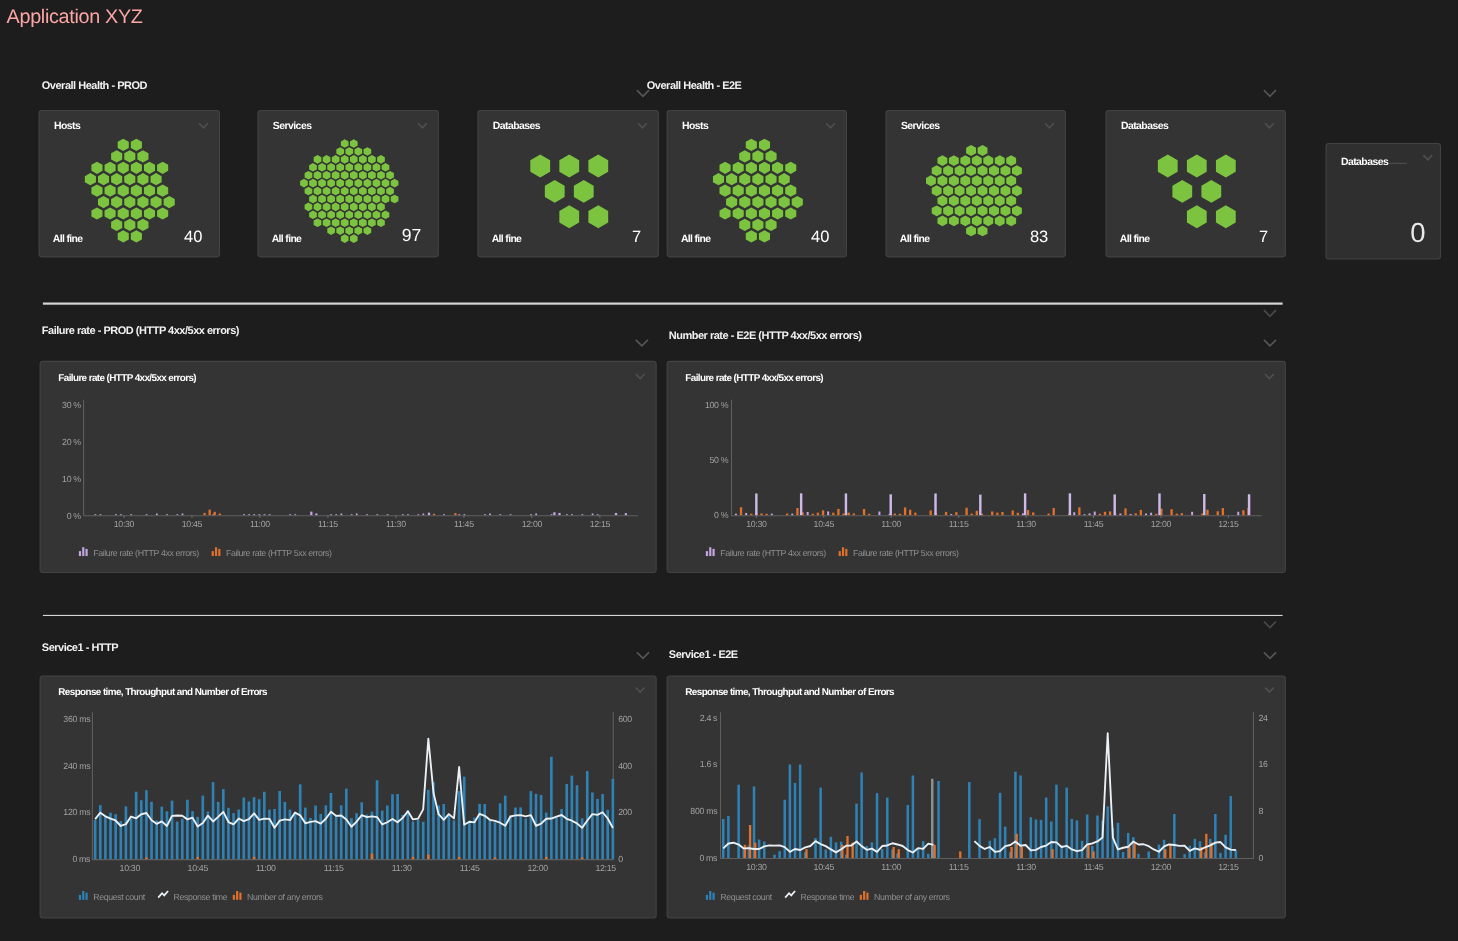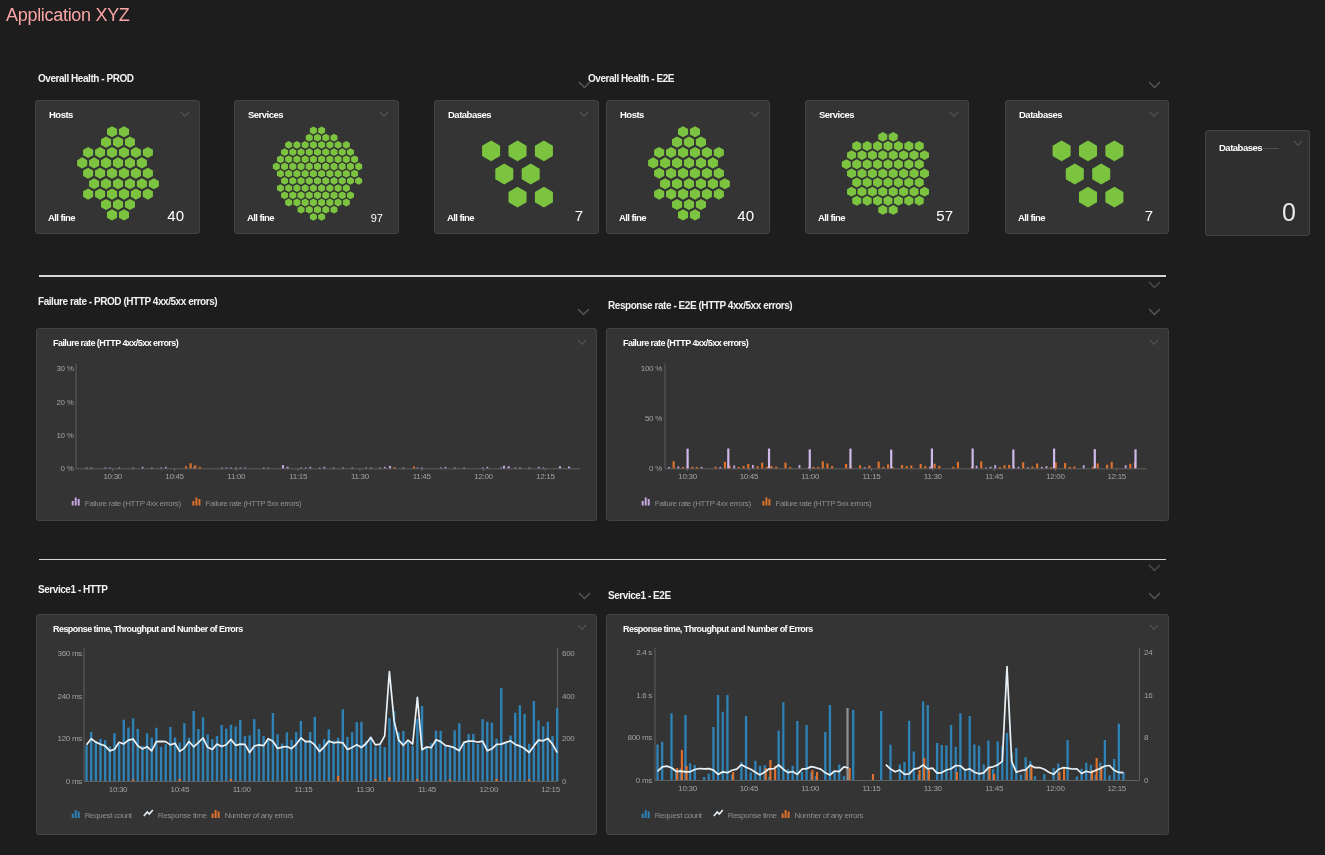--- a/index.html
+++ b/index.html
@@ -2,21 +2,21 @@
 <html><head><meta charset="utf-8"><style>
 html,body{margin:0;padding:0}
 body{width:1325px;height:855px;background:#1d1d1d;font-family:"Liberation Sans",sans-serif;position:relative;overflow:hidden}
 .sect{position:absolute;font-size:10px;font-weight:bold;color:#f2f2f2;letter-spacing:-0.45px}
 </style></head><body>
 
 <div style="position:absolute;left:6px;top:5px;font-size:18px;letter-spacing:-0.3px;color:#fca5a5">Application XYZ</div>
 <div class="sect" style="left:38px;top:73px">Overall Health - PROD</div>
 <div class="sect" style="left:588px;top:73px">Overall Health - E2E</div>
 <div class="sect" style="left:38px;top:296px">Failure rate - PROD (HTTP 4xx/5xx errors)</div>
-<div class="sect" style="left:608px;top:300px">Response rate - E2E (HTTP 4xx/5xx errors)</div>
+<div class="sect" style="left:608px;top:300px">Number rate - E2E (HTTP 4xx/5xx errors)</div>
 <div class="sect" style="left:38px;top:584px">Service1 - HTTP</div>
 <div class="sect" style="left:608px;top:590px">Service1 - E2E</div>
 <svg style="position:absolute;left:576.5px;top:79.8px;overflow:visible" width="15" height="10">
     <path d="M2,2 L7.5,7.5 L13.0,2" fill="none" stroke="#565656" stroke-width="1.5"></path>
   </svg>
 <svg style="position:absolute;left:1146.5px;top:79.8px;overflow:visible" width="15" height="10">
     <path d="M2,2 L7.5,7.5 L13.0,2" fill="none" stroke="#565656" stroke-width="1.5"></path>
   </svg>
 <svg style="position:absolute;left:576.0px;top:306.8px;overflow:visible" width="15" height="10">
     <path d="M2,2 L7.5,7.5 L13.0,2" fill="none" stroke="#565656" stroke-width="1.5"></path>
@@ -84,21 +84,21 @@
       <path d="M76.03,108.31 L81.08,111.08 L81.08,116.64 L76.03,119.41 L70.98,116.64 L70.98,111.08 Z"></path>
       <path d="M87.97,108.31 L93.02,111.08 L93.02,116.64 L87.97,119.41 L82.92,116.64 L82.92,111.08 Z"></path>
     </svg>
 <svg style="position:absolute;left:142.5px;top:8.9px;overflow:visible" width="12" height="8">
       <path d="M2,2 L6.0,6.2 L10.0,2" fill="none" stroke="#4f4f4f" stroke-width="1.5"></path>
     </svg>
 </div>
 <div style="position:absolute;left:234px;top:100px;width:165px;height:134px;background:#343434;border:1px solid #434343;border-radius:3px;box-sizing:border-box">
 <div style="position:absolute;left:13px;top:8px;font-size:9.5px;letter-spacing:-0.5px;font-weight:bold;color:#ffffff">Services</div>
 <div style="position:absolute;left:12px;bottom:10.5px;font-size:9.5px;letter-spacing:-0.6px;font-weight:bold;color:#ffffff">All fine</div>
-<div style="position:absolute;right:15px;bottom:9.5px;font-size:11px;color:#ffffff">97</div>
+<div style="position:absolute;right:15px;bottom:9.5px;font-size:16px;color:#ffffff">97</div>
 <svg style="position:absolute;left:0;top:0" width="163" height="132" fill="#7cc440">
       <path d="M78.38,25.60 L81.88,27.55 L81.88,31.45 L78.38,33.40 L74.88,31.45 L74.88,27.55 Z"></path>
       <path d="M86.62,25.60 L90.12,27.55 L90.12,31.45 L86.62,33.40 L83.12,31.45 L83.12,27.55 Z"></path>
       <path d="M74.26,32.80 L77.76,34.75 L77.76,38.65 L74.26,40.60 L70.76,38.65 L70.76,34.75 Z"></path>
       <path d="M82.50,32.80 L86.00,34.75 L86.00,38.65 L82.50,40.60 L79.00,38.65 L79.00,34.75 Z"></path>
       <path d="M90.74,32.80 L94.24,34.75 L94.24,38.65 L90.74,40.60 L87.24,38.65 L87.24,34.75 Z"></path>
       <path d="M98.98,32.80 L102.48,34.75 L102.48,38.65 L98.98,40.60 L95.48,38.65 L95.48,34.75 Z"></path>
       <path d="M53.66,40.00 L57.16,41.95 L57.16,45.85 L53.66,47.80 L50.16,45.85 L50.16,41.95 Z"></path>
       <path d="M61.90,40.00 L65.40,41.95 L65.40,45.85 L61.90,47.80 L58.40,45.85 L58.40,41.95 Z"></path>
       <path d="M70.14,40.00 L73.64,41.95 L73.64,45.85 L70.14,47.80 L66.64,45.85 L66.64,41.95 Z"></path>
@@ -258,21 +258,21 @@
       <path d="M76.03,108.31 L81.08,111.08 L81.08,116.64 L76.03,119.41 L70.98,116.64 L70.98,111.08 Z"></path>
       <path d="M87.97,108.31 L93.02,111.08 L93.02,116.64 L87.97,119.41 L82.92,116.64 L82.92,111.08 Z"></path>
     </svg>
 <svg style="position:absolute;left:141.5px;top:8.9px;overflow:visible" width="12" height="8">
       <path d="M2,2 L6.0,6.2 L10.0,2" fill="none" stroke="#4f4f4f" stroke-width="1.5"></path>
     </svg>
 </div>
 <div style="position:absolute;left:805px;top:100px;width:164px;height:134px;background:#343434;border:1px solid #434343;border-radius:3px;box-sizing:border-box">
 <div style="position:absolute;left:13px;top:8px;font-size:9.5px;letter-spacing:-0.5px;font-weight:bold;color:#ffffff">Services</div>
 <div style="position:absolute;left:12px;bottom:10.5px;font-size:9.5px;letter-spacing:-0.6px;font-weight:bold;color:#ffffff">All fine</div>
-<div style="position:absolute;right:15px;bottom:9.5px;font-size:15px;color:#ffffff">57</div>
+<div style="position:absolute;right:15px;bottom:9.5px;font-size:15px;color:#ffffff">83</div>
 <svg style="position:absolute;left:0;top:0" width="162" height="132" fill="#7cc440">
       <path d="M76.79,30.93 L81.29,33.41 L81.29,38.36 L76.79,40.83 L72.29,38.36 L72.29,33.41 Z"></path>
       <path d="M87.21,30.93 L91.71,33.41 L91.71,38.36 L87.21,40.83 L82.71,38.36 L82.71,33.41 Z"></path>
       <path d="M50.74,40.06 L55.24,42.54 L55.24,47.49 L50.74,49.96 L46.24,47.49 L46.24,42.54 Z"></path>
       <path d="M61.16,40.06 L65.66,42.54 L65.66,47.49 L61.16,49.96 L56.66,47.49 L56.66,42.54 Z"></path>
       <path d="M71.58,40.06 L76.08,42.54 L76.08,47.49 L71.58,49.96 L67.08,47.49 L67.08,42.54 Z"></path>
       <path d="M82.00,40.06 L86.50,42.54 L86.50,47.49 L82.00,49.96 L77.50,47.49 L77.50,42.54 Z"></path>
       <path d="M92.42,40.06 L96.92,42.54 L96.92,47.49 L92.42,49.96 L87.92,47.49 L87.92,42.54 Z"></path>
       <path d="M102.84,40.06 L107.34,42.54 L107.34,47.49 L102.84,49.96 L98.34,47.49 L98.34,42.54 Z"></path>
       <path d="M113.26,40.06 L117.76,42.54 L117.76,47.49 L113.26,49.96 L108.76,47.49 L108.76,42.54 Z"></path>

